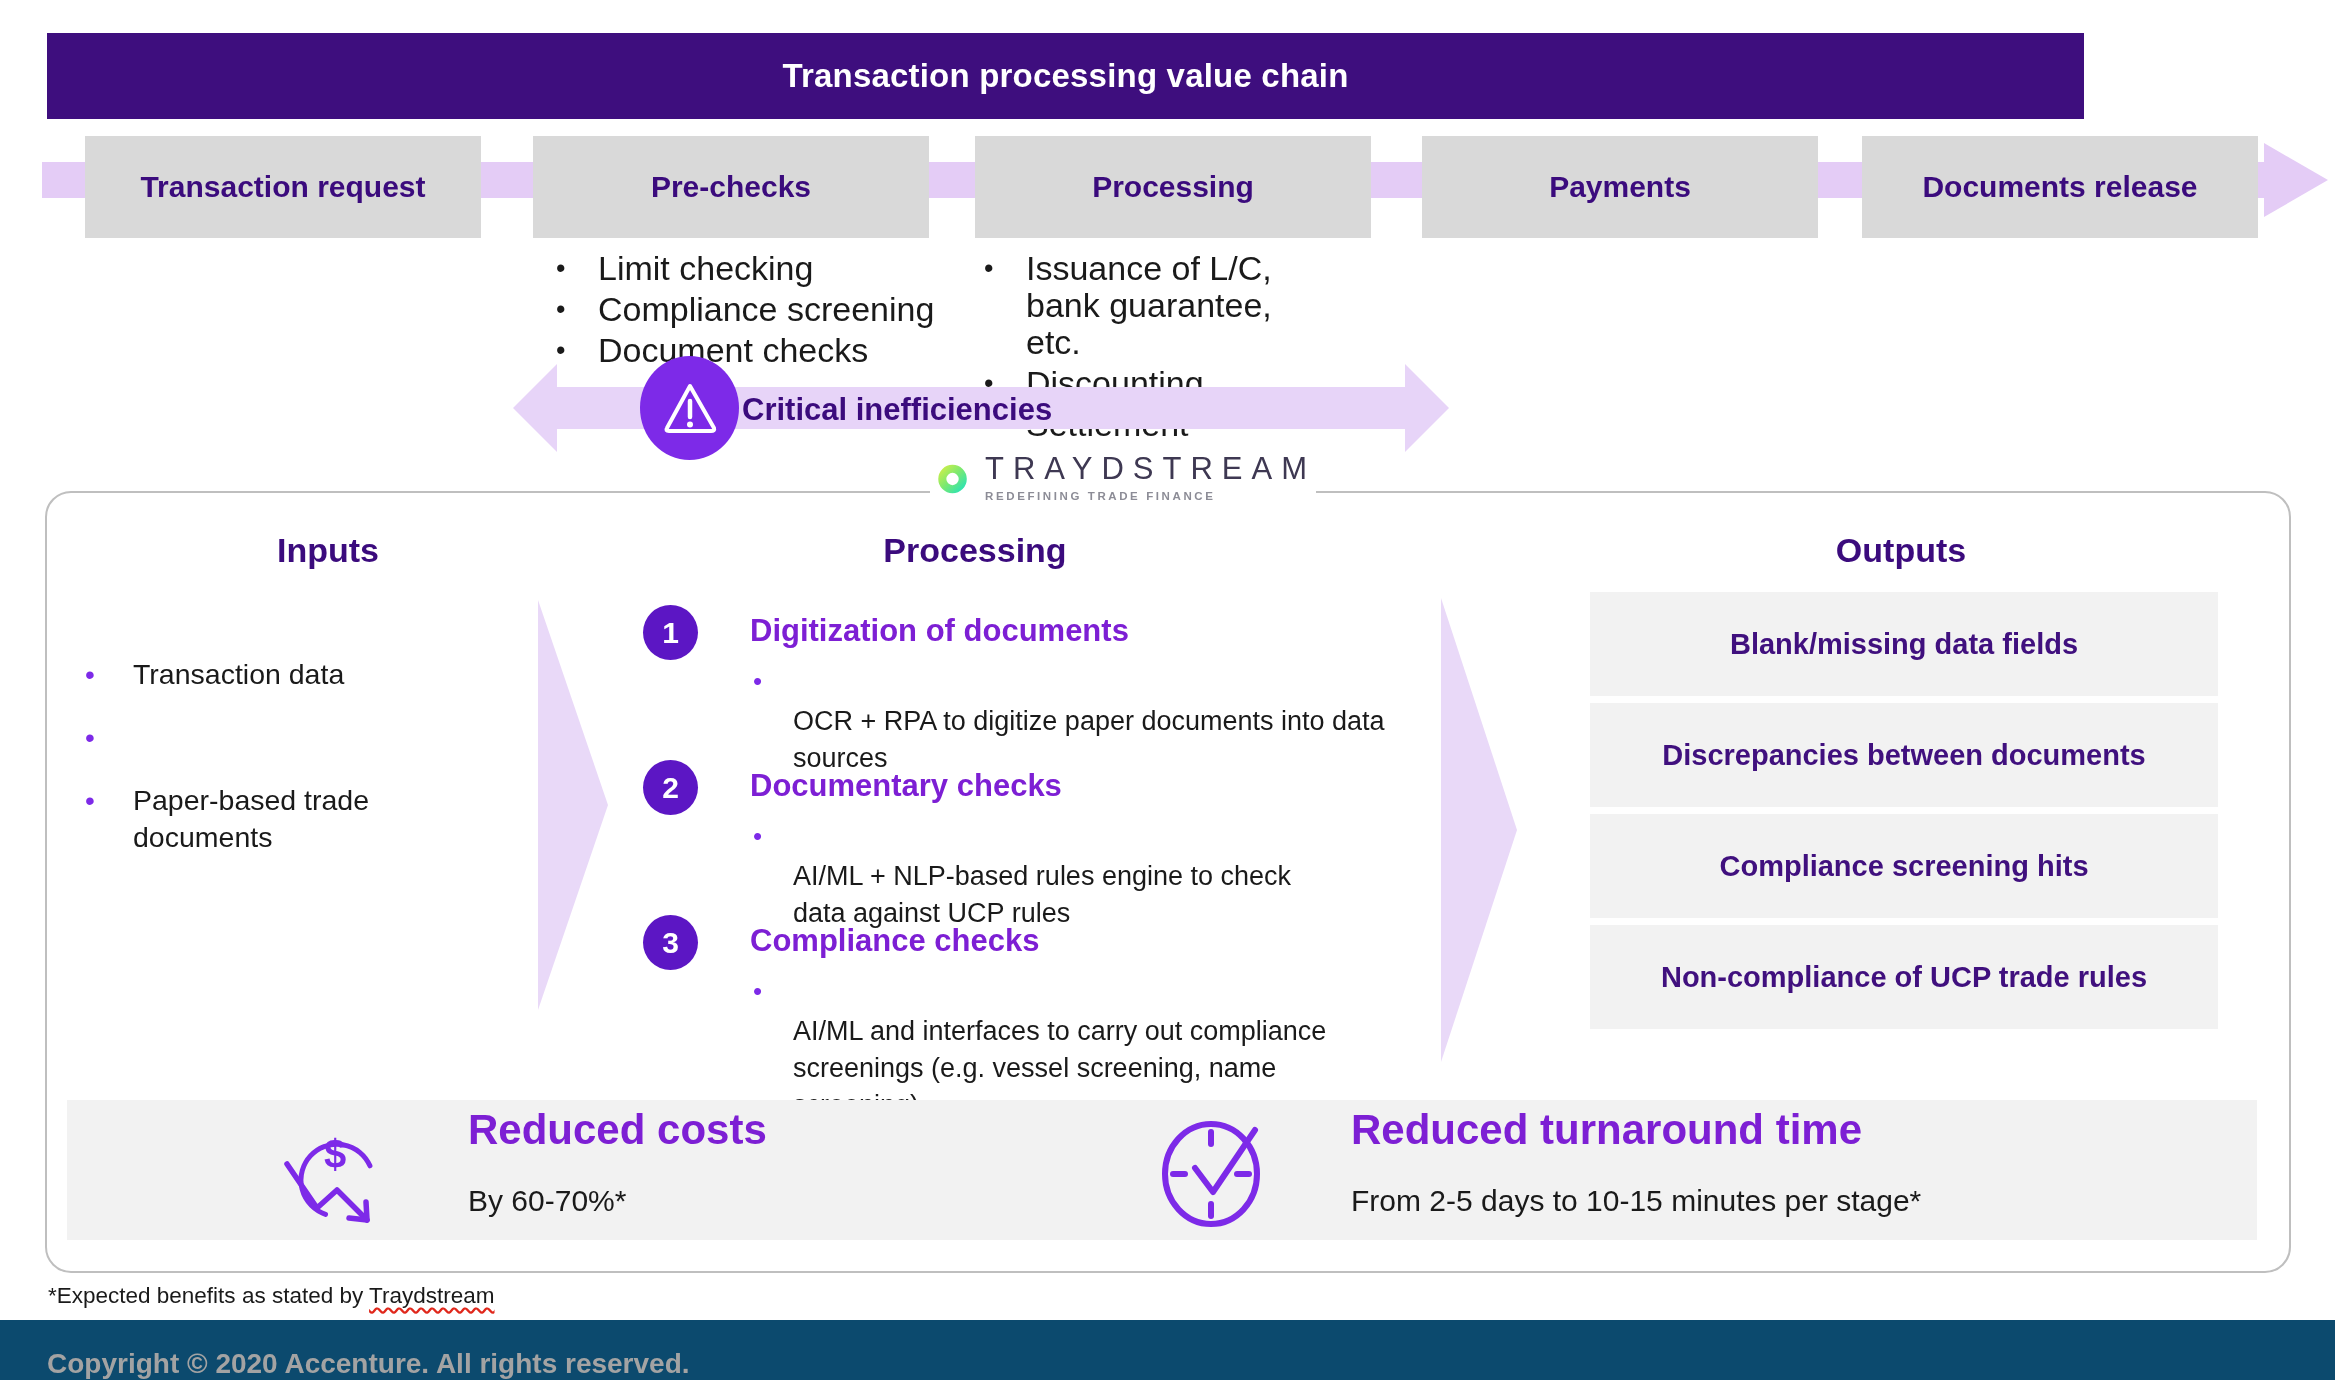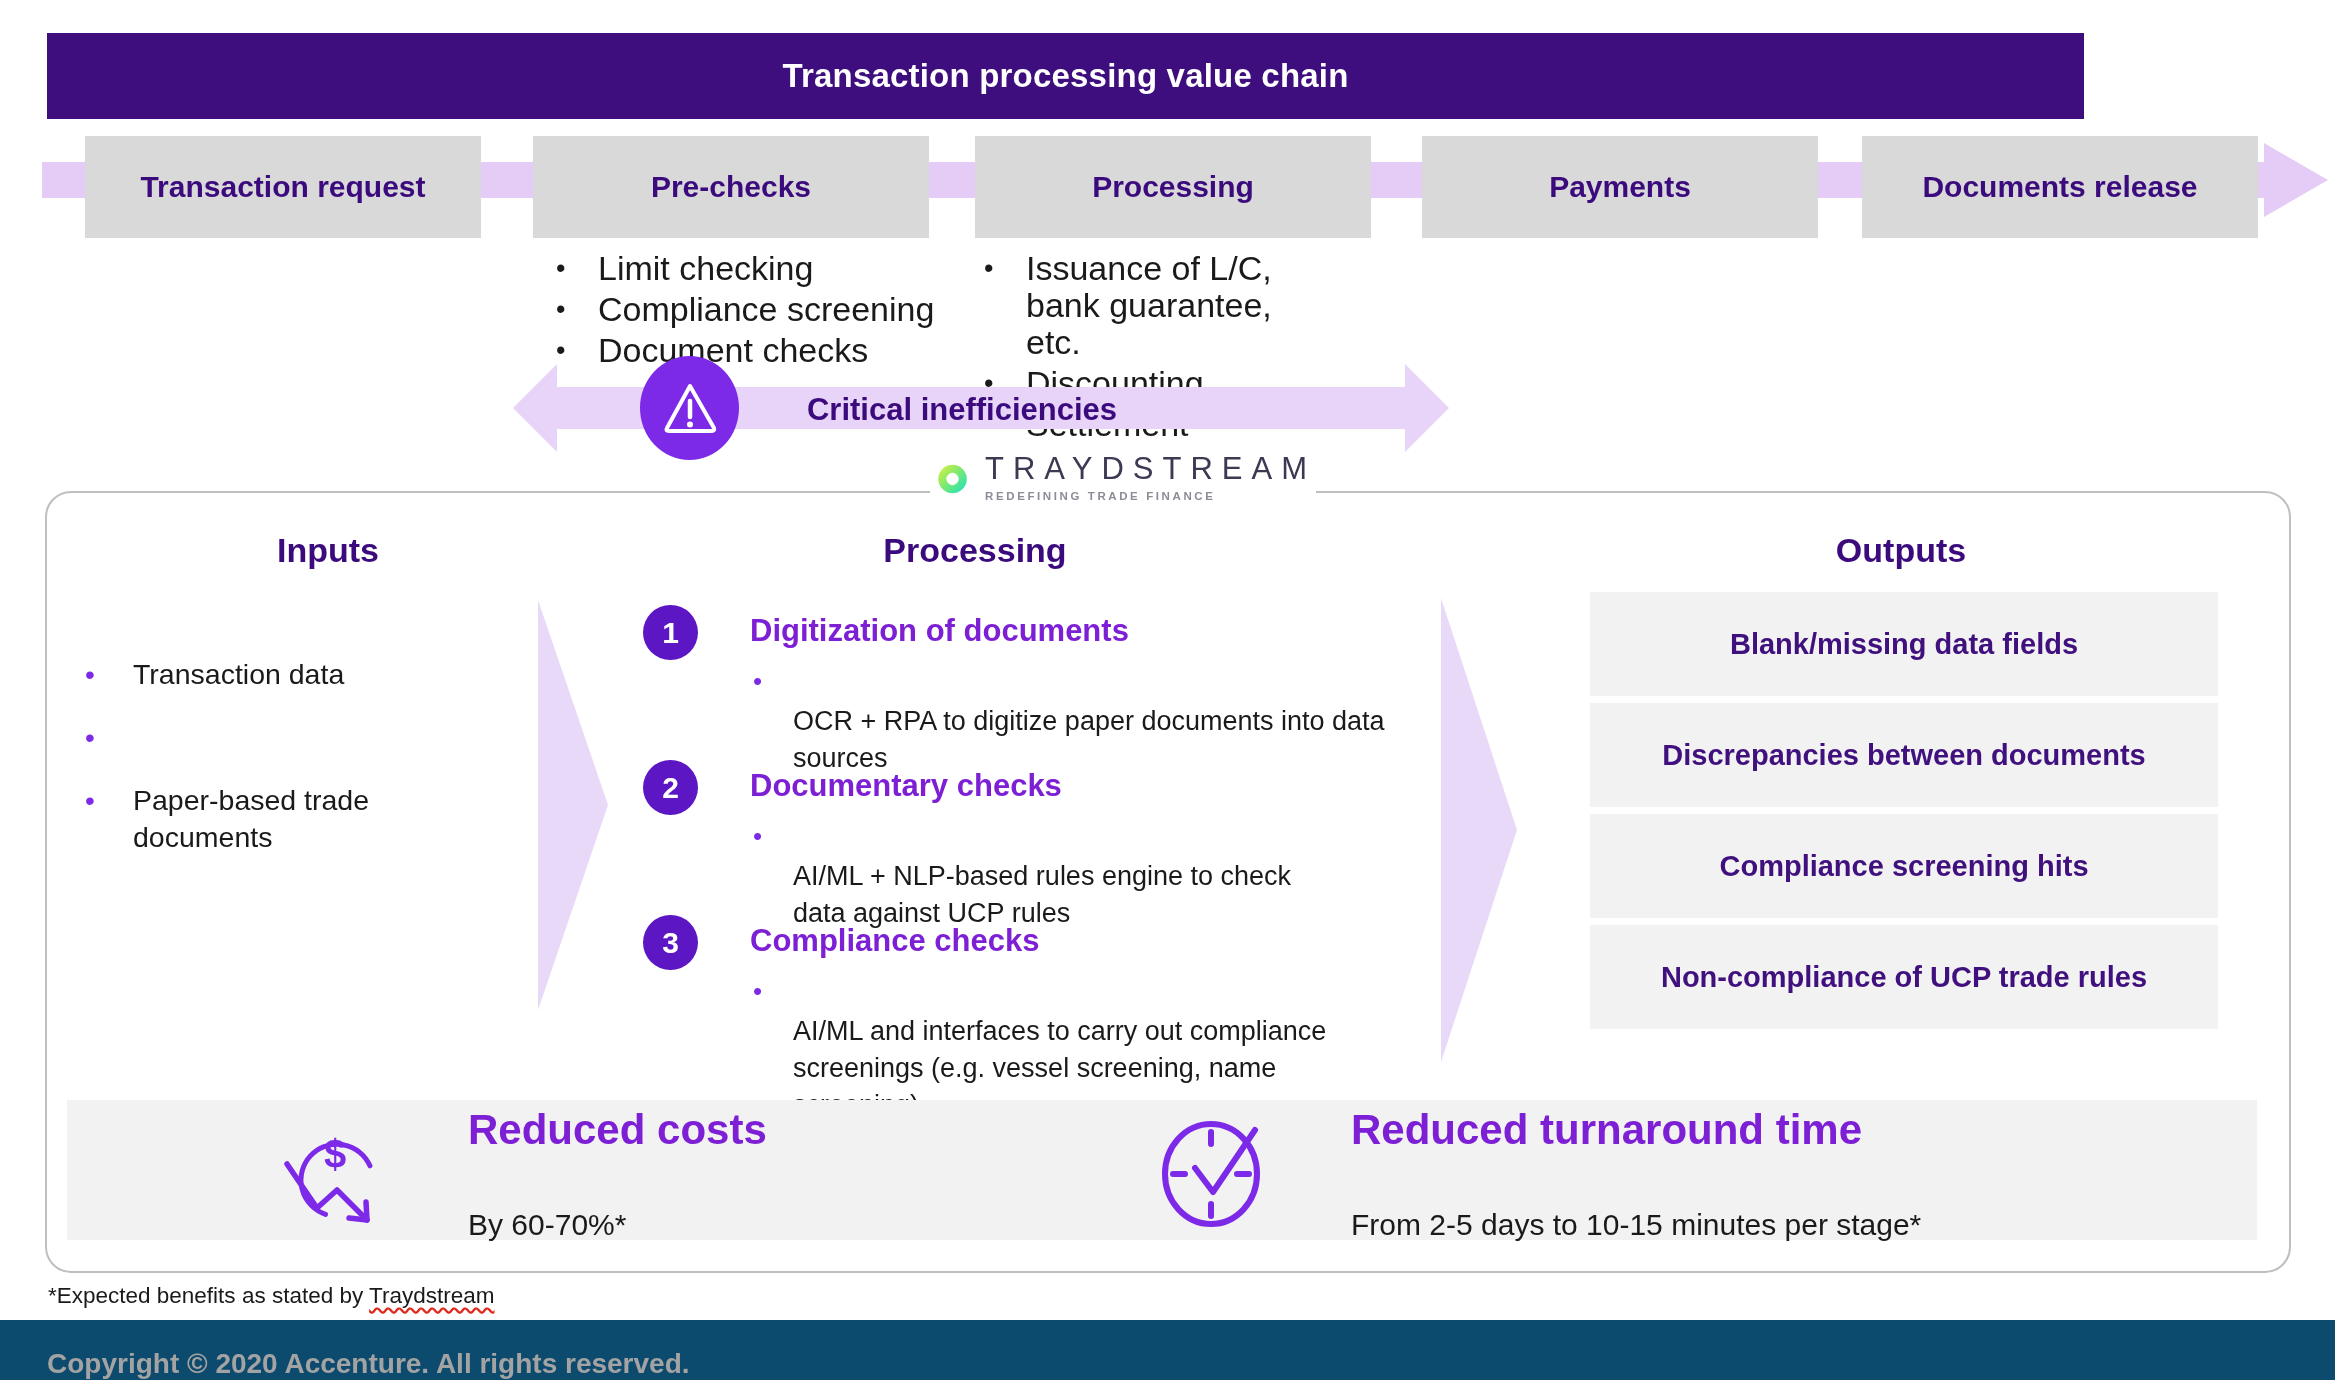--- a/index.html
+++ b/index.html
@@ -24,21 +24,21 @@
   .blist{position:absolute;list-style:none;margin:0;padding:0;}
   .blist li{display:flex;margin-bottom:4px;}
   .blist .dot{width:42px;flex:0 0 42px;color:#1A1A1A;font-size:27px;line-height:37px;}
   .blist .txt{color:#1A1A1A;font-size:34px;line-height:37px;}
   #prechecks-list{left:556px;top:250px;}
   #processing-stage-list{left:984px;top:250px;}
   #processing-stage-list .txt{width:274px;}
 
   
   .crit-arrow-svg{position:absolute;left:513px;top:362px;}
-  .crit-label{position:absolute;left:742px;top:392px;width:440px;text-align:center;
+  .crit-label{position:absolute;left:742px;top:392px;width:440px;text-align:left;
        color:#3B0B7D;font-size:31px;font-weight:bold;}
   .warn-badge{position:absolute;left:640px;top:356px;width:99px;height:104px;background:#7D2AE8;
        border-radius:50%;display:flex;align-items:center;justify-content:center;}
 
   
   .logo-wrap{position:absolute;left:930px;top:452px;width:386px;height:64px;background:#ffffff;
        display:flex;align-items:flex-start;z-index:5;padding-left:8px;}
   .logo-text{margin-left:18px;display:flex;flex-direction:column;}
   .logo-word{color:#3E3852;font-size:31px;letter-spacing:9px;font-weight:400;line-height:34px;}
   .logo-tag{color:#8C8C96;font-size:11.5px;letter-spacing:2.6px;margin-top:4px;font-weight:bold;}
@@ -79,21 +79,21 @@
   
   .outputs{position:absolute;left:1590px;top:592px;width:628px;display:flex;flex-direction:column;gap:7px;}
   .out-box{height:104px;background:#F2F2F2;display:flex;align-items:center;justify-content:center;text-align:center;}
   .out-box span{color:#40107E;font-size:29px;font-weight:bold;}
 
   
   .benefits{position:absolute;left:67px;top:1100px;width:2190px;height:140px;background:#F2F2F2;}
   .benefit-icon{position:absolute;top:16px;}
   #icon-dollar{left:208px;} #icon-clock{left:1088px;}
   .benefit-title{position:absolute;top:6px;font-size:42px;font-weight:bold;color:#7D1FD4;}
-  .benefit-detail{position:absolute;top:84px;font-size:30px;color:#1A1A1A;margin-top:24px;}
+  .benefit-detail{position:absolute;top:84px;font-size:30px;color:#1A1A1A;}
   #benefit-1-title,#benefit-1-detail{left:401px;}
   #benefit-2-title,#benefit-2-detail{left:1284px;}
 
   
   .footnote{position:absolute;left:48px;top:1283px;font-size:22.5px;color:#1A1A1A;}
   .footnote .squiggle{text-decoration:underline;text-decoration-style:wavy;text-decoration-color:#E0281C;text-underline-offset:4px;}
   .footerbar{position:absolute;left:0;top:1320px;width:2335px;height:60px;background:#0c4a6e;
        display:flex;align-items:flex-end;}
   .footerbar span{margin-left:47px;color:#A3A3A3;font-size:28px;font-weight:bold;}
 </style>

